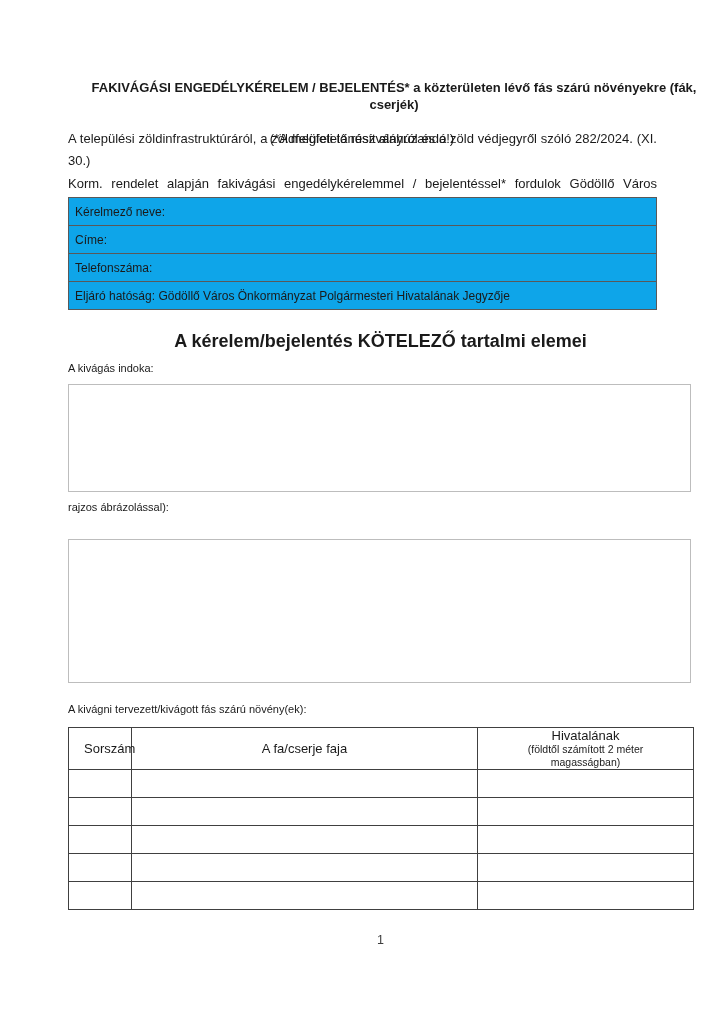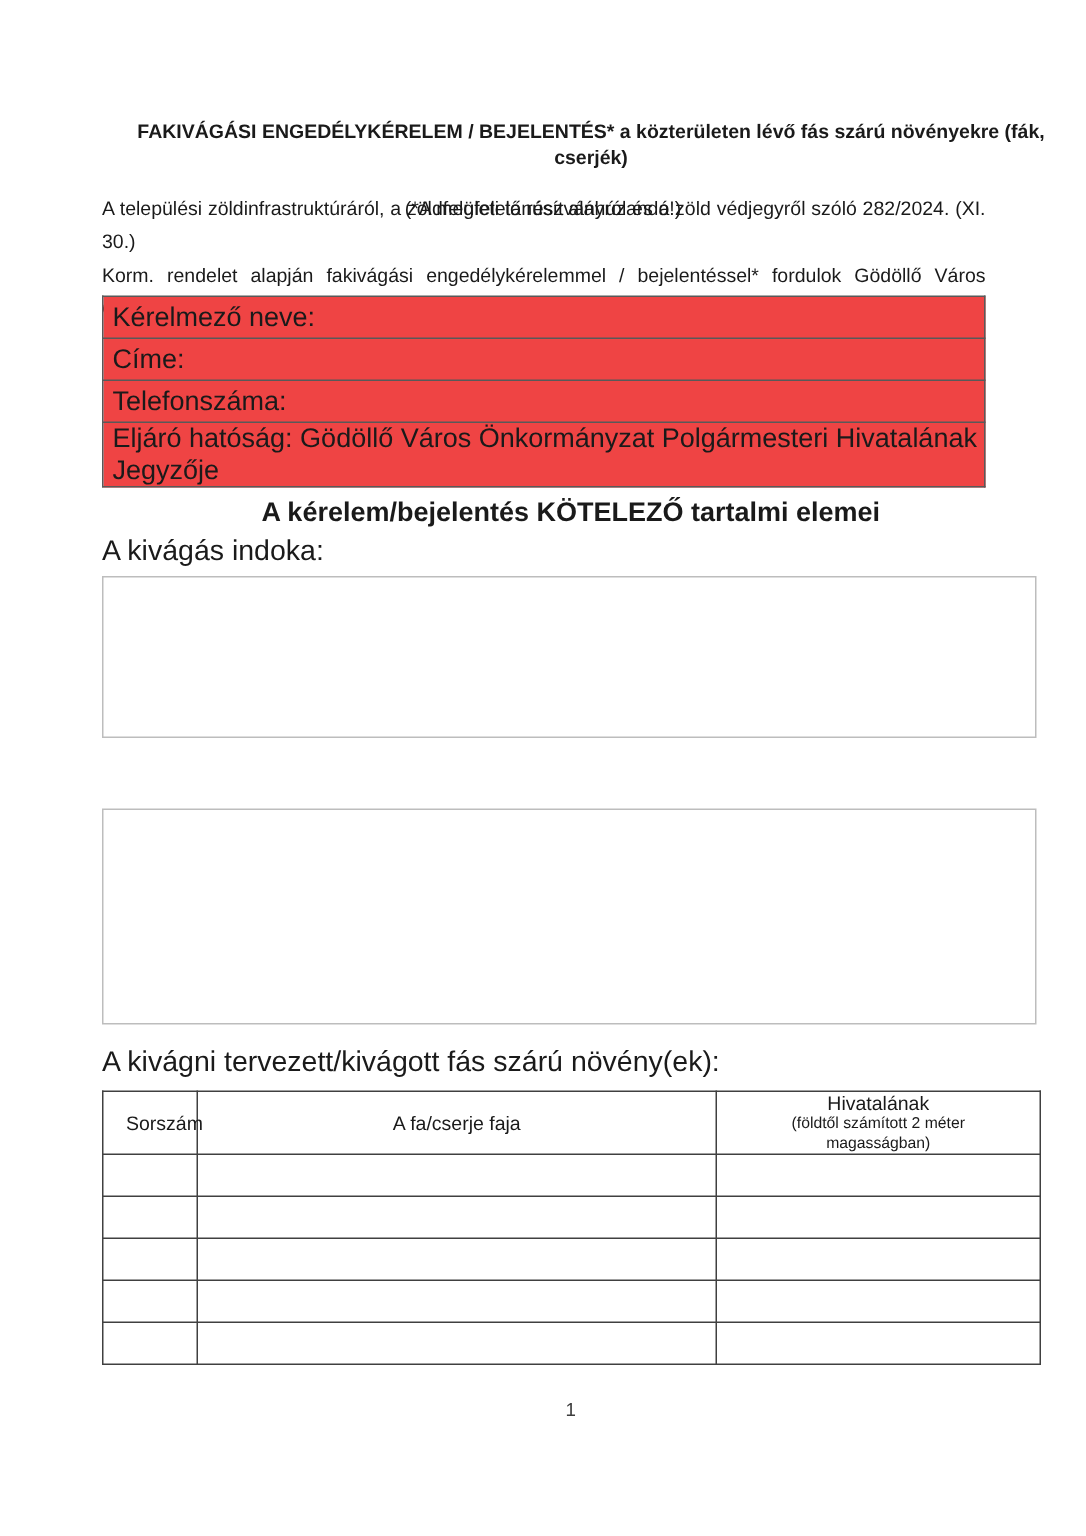--- a/index.html
+++ b/index.html
@@ -25,31 +25,31 @@
     font-size:13px;line-height:22.4px;
   }
   .jline{text-align:justify;text-align-last:justify;}
   .lline{text-align:left;}
   table{border-collapse:collapse;table-layout:fixed;}
   .t1{top:197px;left:68px;width:589px;}
   .t1 td{
     border:1px solid #595959;
     height:27px;
     padding:0 4px 0 6px;
-    font-size:18px;
+    font-size:12px;
     vertical-align:middle;
-    background:#ef4444;
+    background:#0ea5e9;
   }
   .section-heading{
     top:331px;left:68px;width:625px;
     text-align:center;font-weight:700;font-size:18px;
   }
   .field-label{
     left:68px;width:610px;
-    font-size:19px;line-height:20.5px;
+    font-size:11px;line-height:20.5px;
   }
   .reason-label{top:358px;}
   .location-label{top:497px;}
   .trees-label{top:699px;}
   .bigbox{
     left:68px;width:621px;
     border:1px solid #bdbdbd;
     background:#fff;
   }
   .box1{top:384px;height:106px;}
@@ -114,20 +114,21 @@
     </tbody>
   </table>
 
   <div class="abs section-heading">A kérelem/bejelentés KÖTELEZŐ tartalmi elemei</div>
 
   <div class="abs field-label reason-label">A kivágás indoka:</div>
 
   <div class="abs bigbox box1"></div>
 
   <div class="abs field-label location-label">
+    <div>rajzos ábrázolással):</div>
   </div>
 
   <div class="abs bigbox box2"></div>
 
   <div class="abs field-label trees-label">A kivágni tervezett/kivágott fás szárú növény(ek):</div>
 
   <table class="abs t2">
     <colgroup>
       <col style="width:63px">
       <col style="width:346px">

